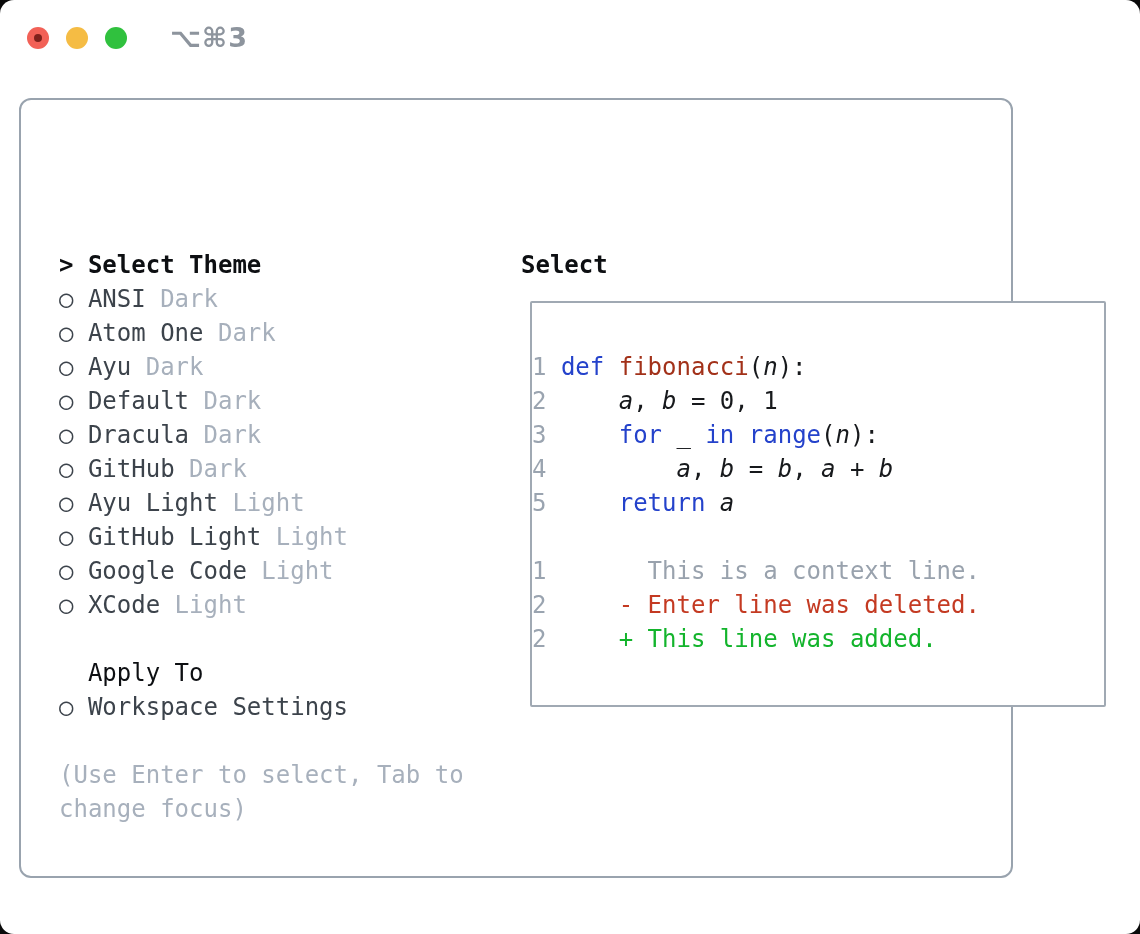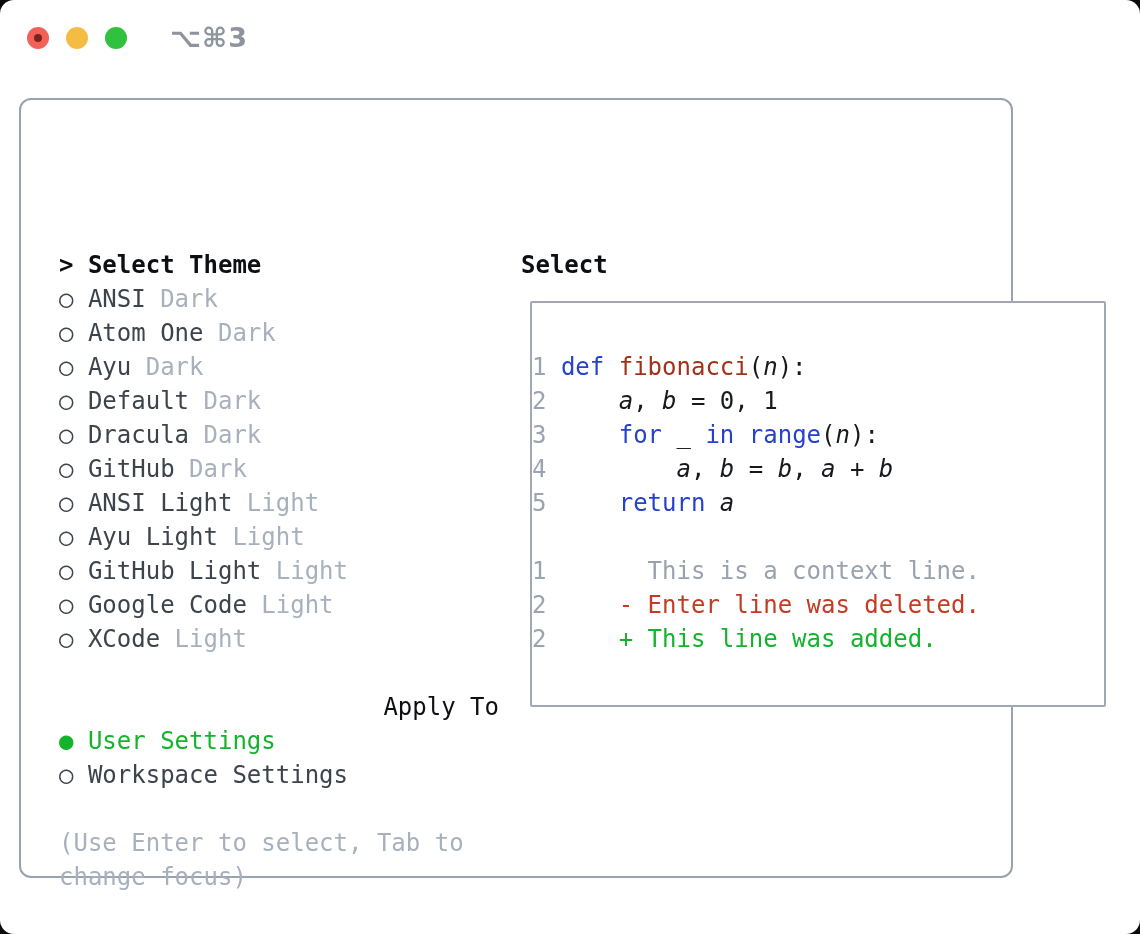--- a/index.html
+++ b/index.html
@@ -39,21 +39,21 @@
   
   .menu {
     position: absolute; left: 38px; top: 148px; width: 440px;
     font-size: 24px; color: var(--item-text);
   }
   .row { height: 34px; line-height: 34px; white-space: pre; }
   .row.header { font-weight: bold; color: var(--header-text); }
   .bullet { color: var(--item-text); }
   .variant { color: var(--muted-gray); }
   .row.selected .bullet, .row.selected .iname, .row.selected .olabel { color: var(--accent-green); }
-  .row.apply-header { color: var(--header-text); padding-left: 28.9px; text-align: right; }
+  .row.apply-header { color: var(--header-text); padding-left: 28.9px; }
   .row.hint { color: var(--muted-gray); }
   .spacer { height: 34px; }
   
   .preview-title {
     position: absolute; left: 500px; top: 148px; height: 34px; line-height: 34px;
     font-size: 24px; font-weight: bold; color: var(--header-text); white-space: pre;
   }
   .preview-box {
     position: absolute; left: 509px; top: 201px; width: 576px; height: 406px;
     border: 2px solid var(--box-border); border-radius: 2px; background: #fff;
@@ -85,29 +85,27 @@
 
     <div class="menu">
       <div class="row header"><span class="caret">&gt;</span> <span>Select Theme</span></div>
 
       <div class="row item"><span class="bullet">○</span> <span class="iname">ANSI</span> <span class="variant">Dark</span></div>
       <div class="row item"><span class="bullet">○</span> <span class="iname">Atom One</span> <span class="variant">Dark</span></div>
       <div class="row item"><span class="bullet">○</span> <span class="iname">Ayu</span> <span class="variant">Dark</span></div>
       <div class="row item"><span class="bullet">○</span> <span class="iname">Default</span> <span class="variant">Dark</span></div>
       <div class="row item"><span class="bullet">○</span> <span class="iname">Dracula</span> <span class="variant">Dark</span></div>
       <div class="row item"><span class="bullet">○</span> <span class="iname">GitHub</span> <span class="variant">Dark</span></div>
-      <div class="row item"><span class="bullet">○</span> <span class="iname">ANSI Light</span> <span class="variant">Light</span></div>
       <div class="row item"><span class="bullet">○</span> <span class="iname">Ayu Light</span> <span class="variant">Light</span></div>
       <div class="row item"><span class="bullet">○</span> <span class="iname">GitHub Light</span> <span class="variant">Light</span></div>
       <div class="row item"><span class="bullet">○</span> <span class="iname">Google Code</span> <span class="variant">Light</span></div>
       <div class="row item"><span class="bullet">○</span> <span class="iname">XCode</span> <span class="variant">Light</span></div>
 
       <div class="spacer"></div>
       <div class="row apply-header">Apply To</div>
-      <div class="row item selected"><span class="bullet">●</span> <span class="olabel">User Settings</span></div>
       <div class="row item"><span class="bullet">○</span> <span class="olabel">Workspace Settings</span></div>
 
       <div class="spacer"></div>
       <div class="row hint">(Use Enter to select, Tab to</div>
       <div class="row hint">change focus)</div>
     </div>
 
     <div class="preview-title">Select</div>
 
     <div class="preview-box">

